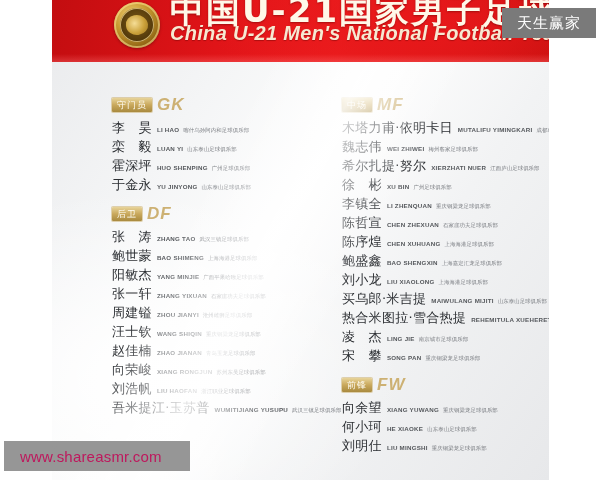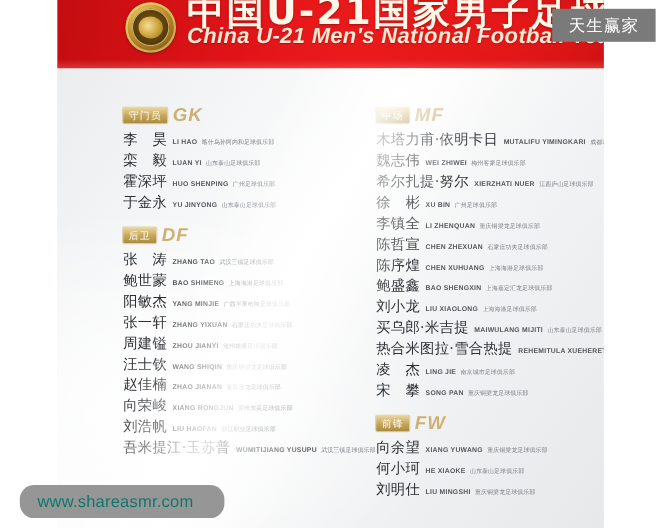--- a/index.html
+++ b/index.html
@@ -112,25 +112,25 @@
     flex:0 0 auto;font-weight:700;
   }
   .p-club{
     font-size:5.4px;color:#7a7d82;margin-left:4px;letter-spacing:.1px;
     flex:0 0 auto;
     font-family:"DejaVu Sans","Liberation Sans",sans-serif;
   }
 
   
   .wm{
-    position:absolute;left:18px;top:441px;width:186px;height:30px;
+    position:absolute;left:4px;top:441px;width:186px;height:30px;
     background:rgba(120,120,120,.78);
     display:flex;align-items:center;
-    color:#0f766e;font-size:15px;letter-spacing:.2px;
-    padding-left:16px;box-sizing:border-box;border-radius:13px;
+    color:#be185d;font-size:15px;letter-spacing:.2px;
+    padding-left:16px;box-sizing:border-box;
   }
 </style>
 </head>
 <body>
 
 <div id="page">
 
   <div class="poster">
 
     <div class="hdr">

